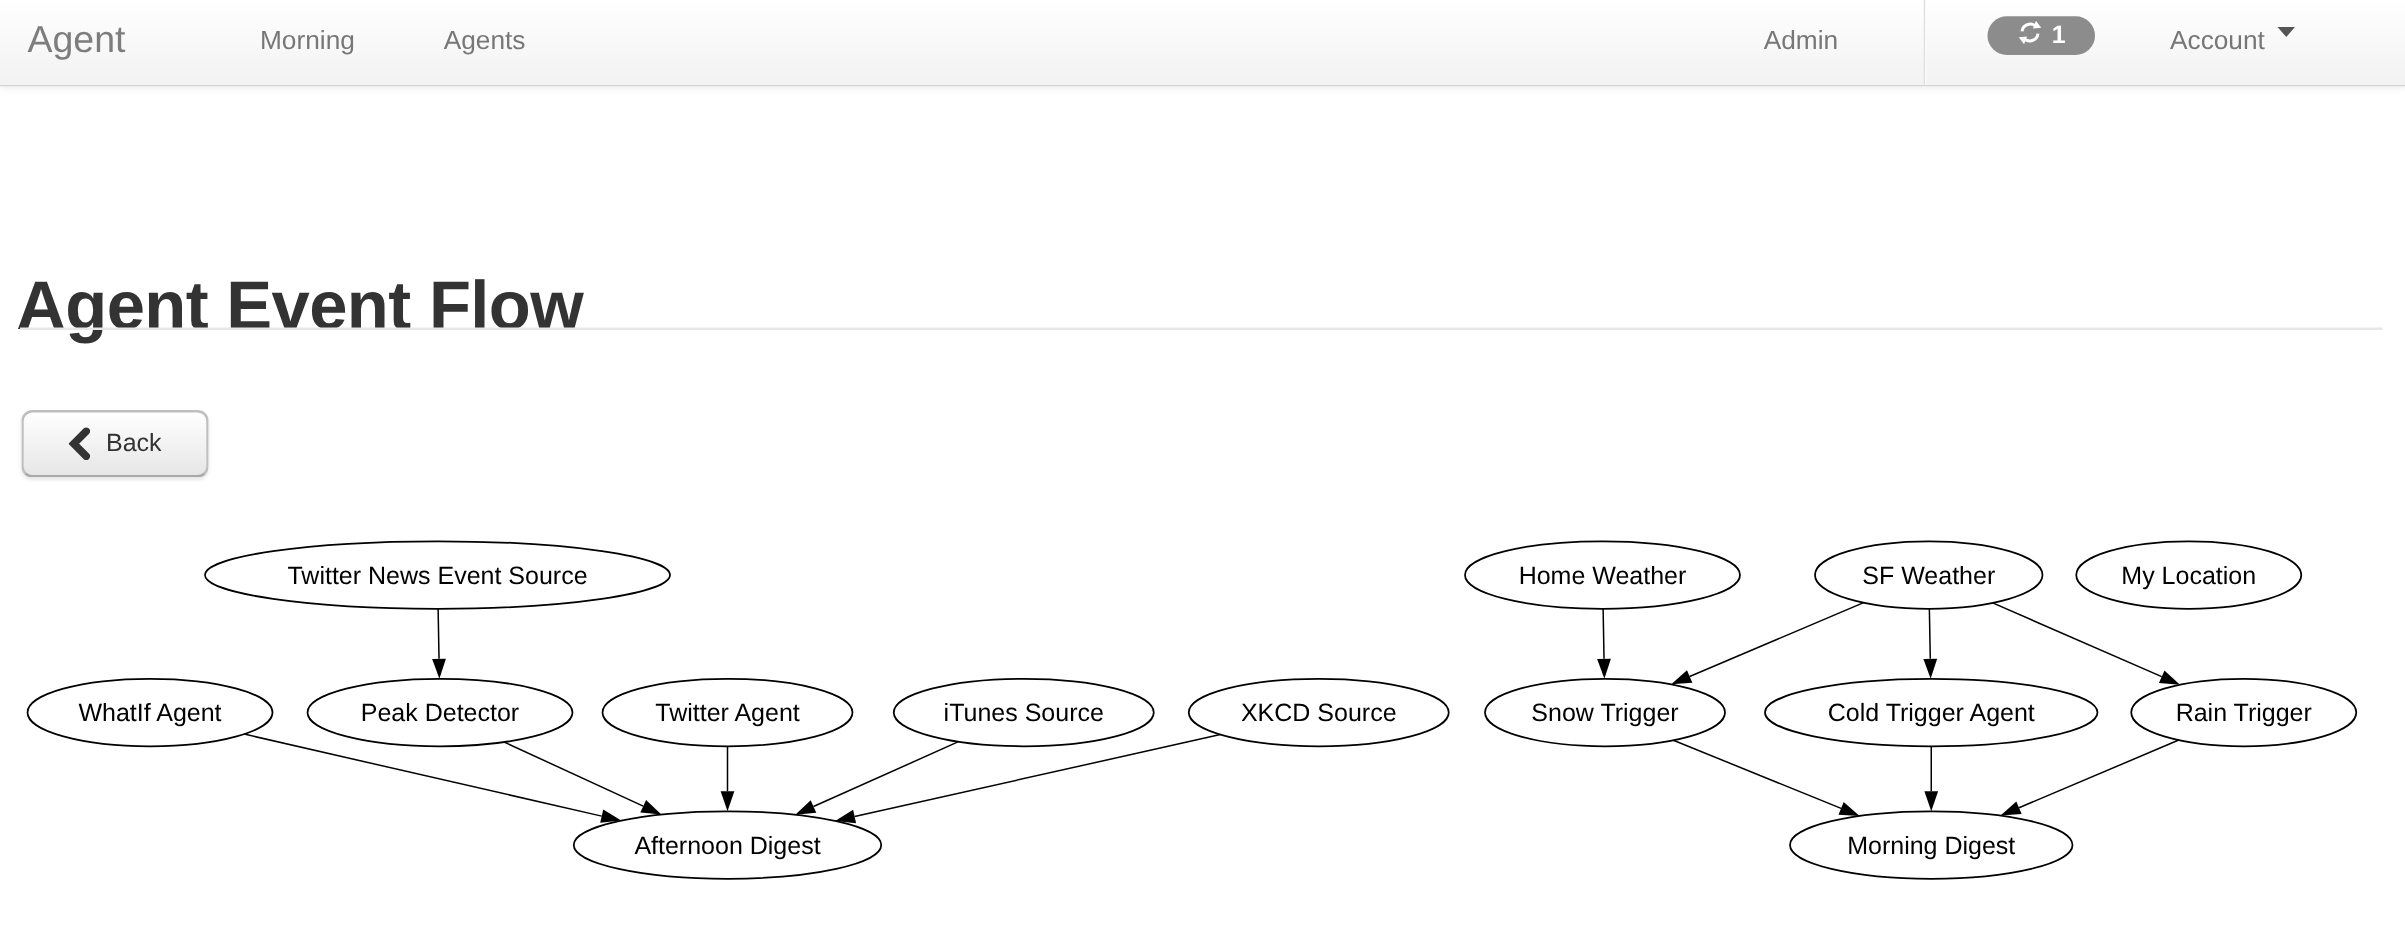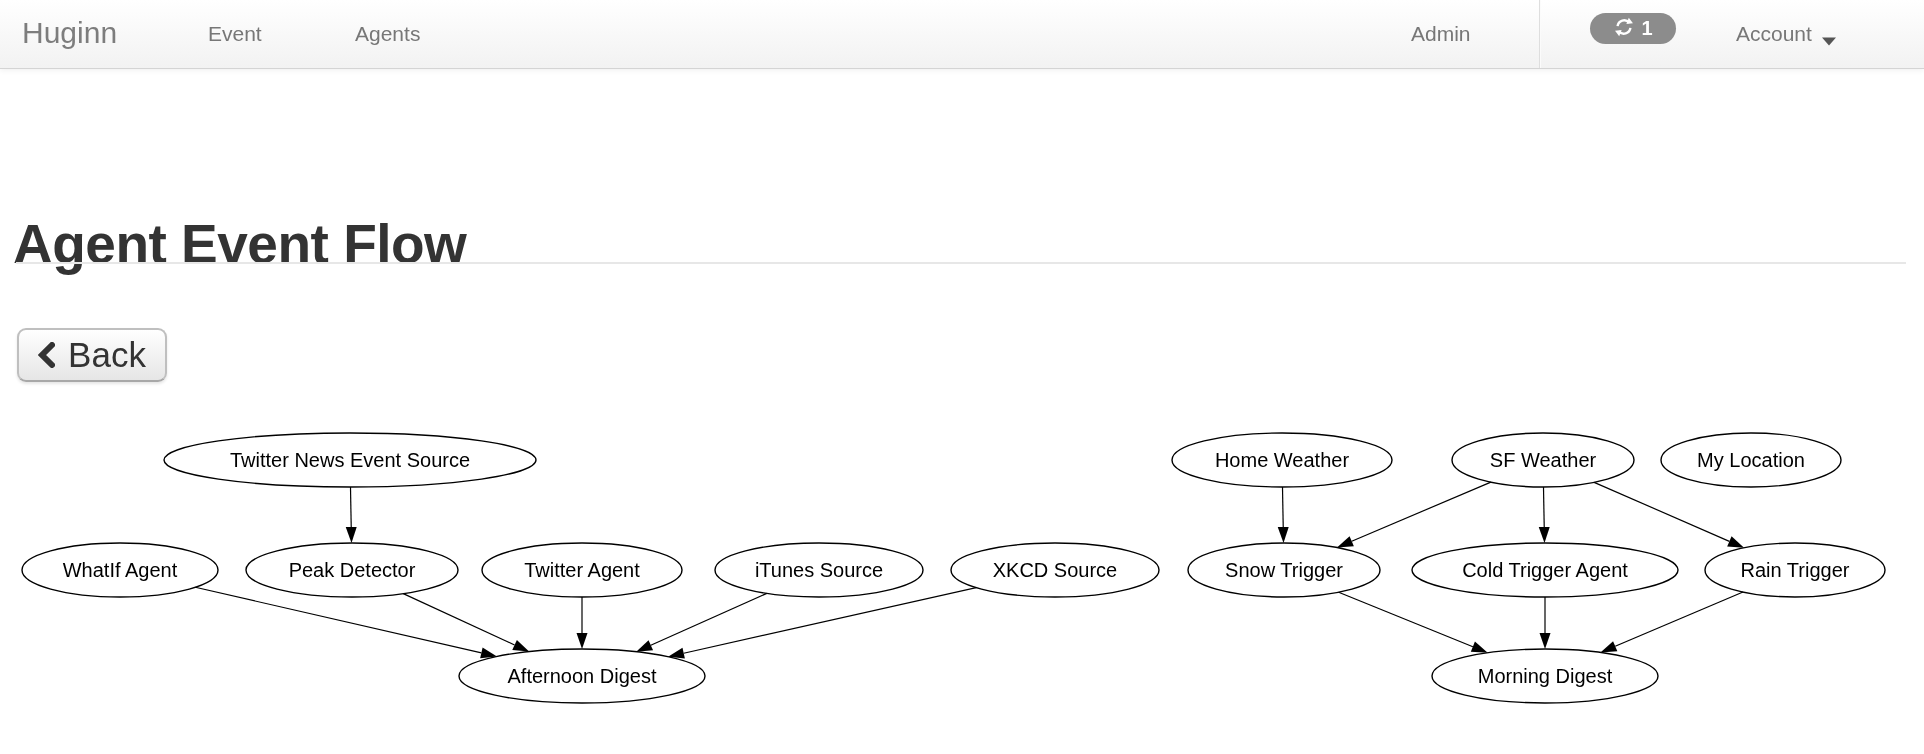--- a/index.html
+++ b/index.html
@@ -22,21 +22,21 @@
     position:absolute;left:22px;top:34px;transform:translateY(-54%);
     font-size:30px;color:#7d7d7d;text-decoration:none;cursor:pointer;
   }
   .nav-link{
     position:absolute;top:34px;transform:translateY(-52%);
     font-size:21px;color:#777777;text-decoration:none;cursor:pointer;
   }
   .nav-agents{left:208px;}
   .nav-events{left:355px;}
   .nav-admin{left:1411px;text-align:right;}
-  .nav-account{left:1736px;display:flex;align-items:flex-end;}
+  .nav-account{left:1736px;display:flex;align-items:flex-start;}
   .navbar-divider{
     position:absolute;left:1539px;top:0;height:68px;width:0;
     border-left:1px solid #dedede;border-right:1px solid #fbfbfb;
   }
   .worker-badge{
     position:absolute;left:1590px;top:13px;height:31px;min-width:86px;
     background:#8c8c8c;border-radius:16px;
     display:flex;align-items:center;justify-content:center;gap:6px;
     cursor:pointer;box-sizing:border-box;padding:0 14px;
   }
@@ -60,37 +60,37 @@
 
   
   .back-button{
     position:absolute;left:17px;top:328px;width:150px;height:54px;
     box-sizing:border-box;
     background:linear-gradient(#ffffff,#e6e6e6);
     border:2px solid #bfbfbf;border-bottom-color:#a8a8a8;
     border-radius:9px;
     box-shadow:inset 0 2px 0 rgba(255,255,255,.25), 0 2px 3px rgba(0,0,0,.1);
     display:flex;align-items:center;justify-content:center;gap:13px;
-    font-size:35px;color:#333333;cursor:pointer;
+    font-size:20px;color:#333333;cursor:pointer;
   }
   .back-button svg{display:block;}
 
   
   .flow-svg{position:absolute;left:0;top:420px;}
   .flow-svg text{
     font-family:"Liberation Sans","DejaVu Sans",sans-serif;
     font-size:20px;fill:#000000;
   }
 </style>
 </head>
 <body>
 
 <div class="navbar">
-  <a class="brand">Huginn</a>
-  <a class="nav-link nav-agents">Event</a>
+  <a class="brand">Agent</a>
+  <a class="nav-link nav-agents">Morning</a>
   <a class="nav-link nav-events">Agents</a>
   <a class="nav-link nav-admin">Admin</a>
   <div class="navbar-divider"></div>
 
   <div class="worker-badge">
     <span>
       <svg width="22" height="22" viewBox="0 0 24 24">
         <g stroke="#ffffff" stroke-width="2.6" fill="none">
           <path d="M5,11 A7.2,7.2 0 0 1 17.6,7.2"></path>
           <path d="M19,13 A7.2,7.2 0 0 1 6.4,16.8"></path>

